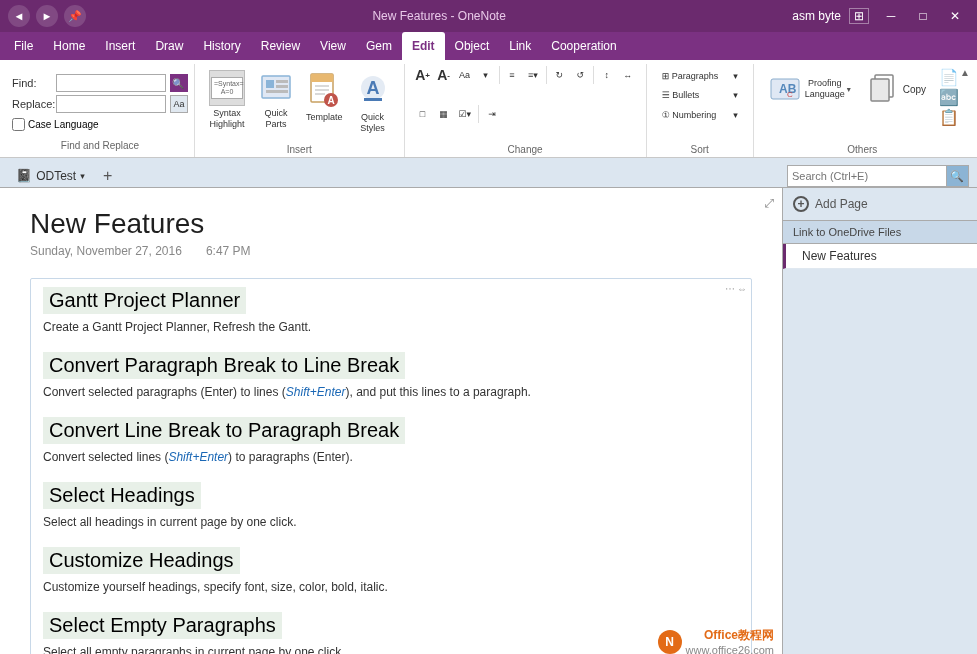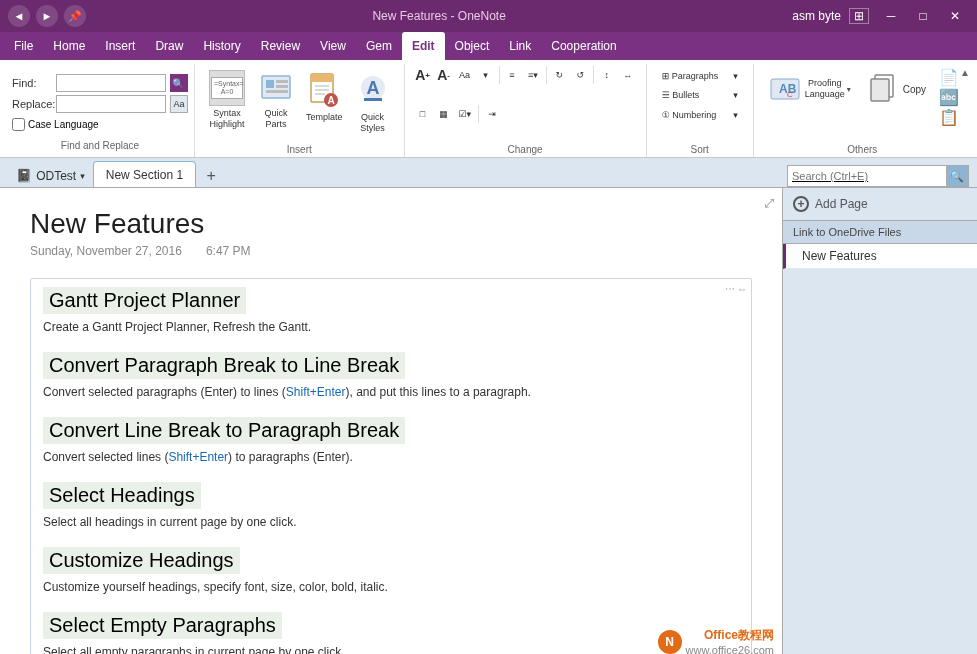--- a/index.html
+++ b/index.html
@@ -214,21 +214,20 @@
       display: flex;
       align-items: center;
     }
     .tab-search-input {
       width: 160px;
       height: 22px;
       border: 1px solid #aaa;
       font-size: 11px;
       padding: 0 4px;
       background: white;
-      text-decoration: underline;
     }
     .tab-search-btn {
       width: 22px;
       height: 22px;
       background: #8cb4d4;
       border: 1px solid #aaa;
       border-left: none;
       cursor: pointer;
       display: flex;
       align-items: center;
@@ -306,21 +305,21 @@
       padding: 2px 6px;
       display: inline-block;
       margin-bottom: 4px;
       font-weight: normal;
     }
     .feature-desc {
       font-size: 12px;
       color: #333;
       line-height: 1.5;
     }
-    .feature-desc a, .link-text { color: #1a67b5; text-decoration: none; }
+    .feature-desc a, .link-text { color: #1a67b5; text-decoration: none; font-style: italic; }
 
     
     .right-panel {
       width: 195px;
       background: #dce6f0;
       border-left: 1px solid #aaa;
       display: flex;
       flex-direction: column;
     }
     .add-page-btn {
@@ -600,23 +599,20 @@
 
   <div class="ribbon-collapse">▲</div>
 </div>
 
 <div class="tab-bar">
   <div class="notebook-label">
     <span style="color:#7B3182;font-size:13px;">📓</span>
     <span>ODTest</span>
     <span style="font-size:9px;">▾</span>
   </div>
-  <div class="section-tab active">
-    <span>New Section 1</span>
-  </div>
   <div class="add-section">+</div>
   <div class="tab-search">
     <input class="tab-search-input" type="text" placeholder="Search (Ctrl+E)" style="">
     <button class="tab-search-btn">🔍</button>
   </div>
 </div>
 
 <div class="main-area">
 
   <div class="content-area">

